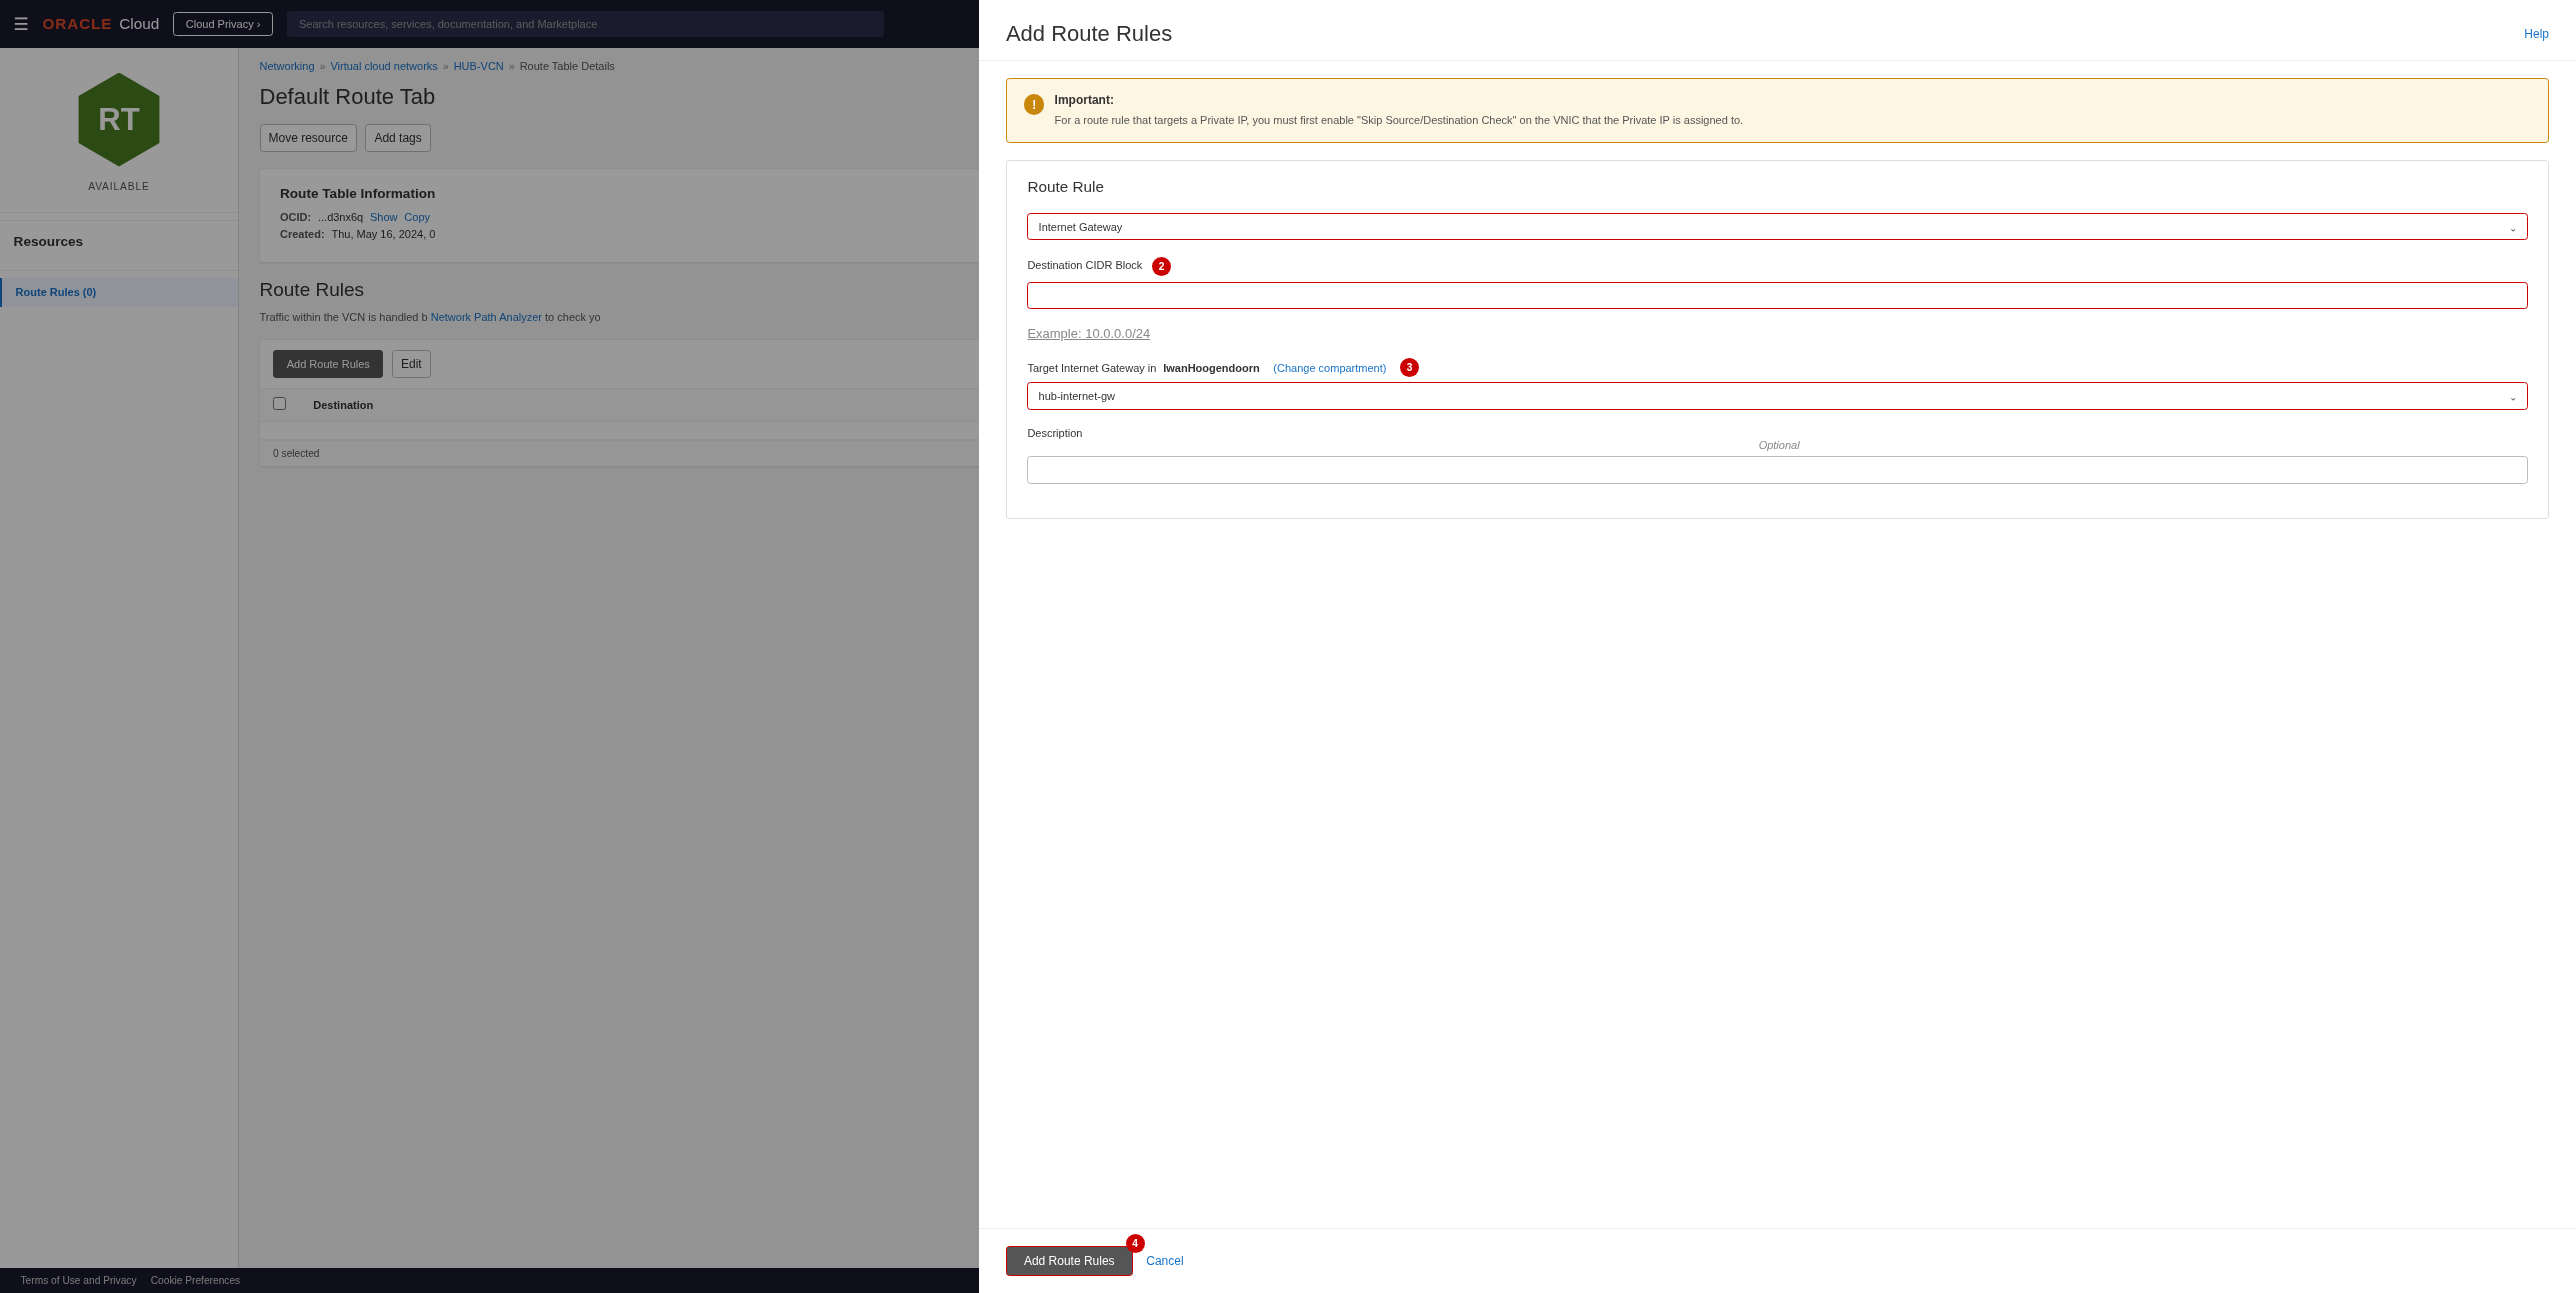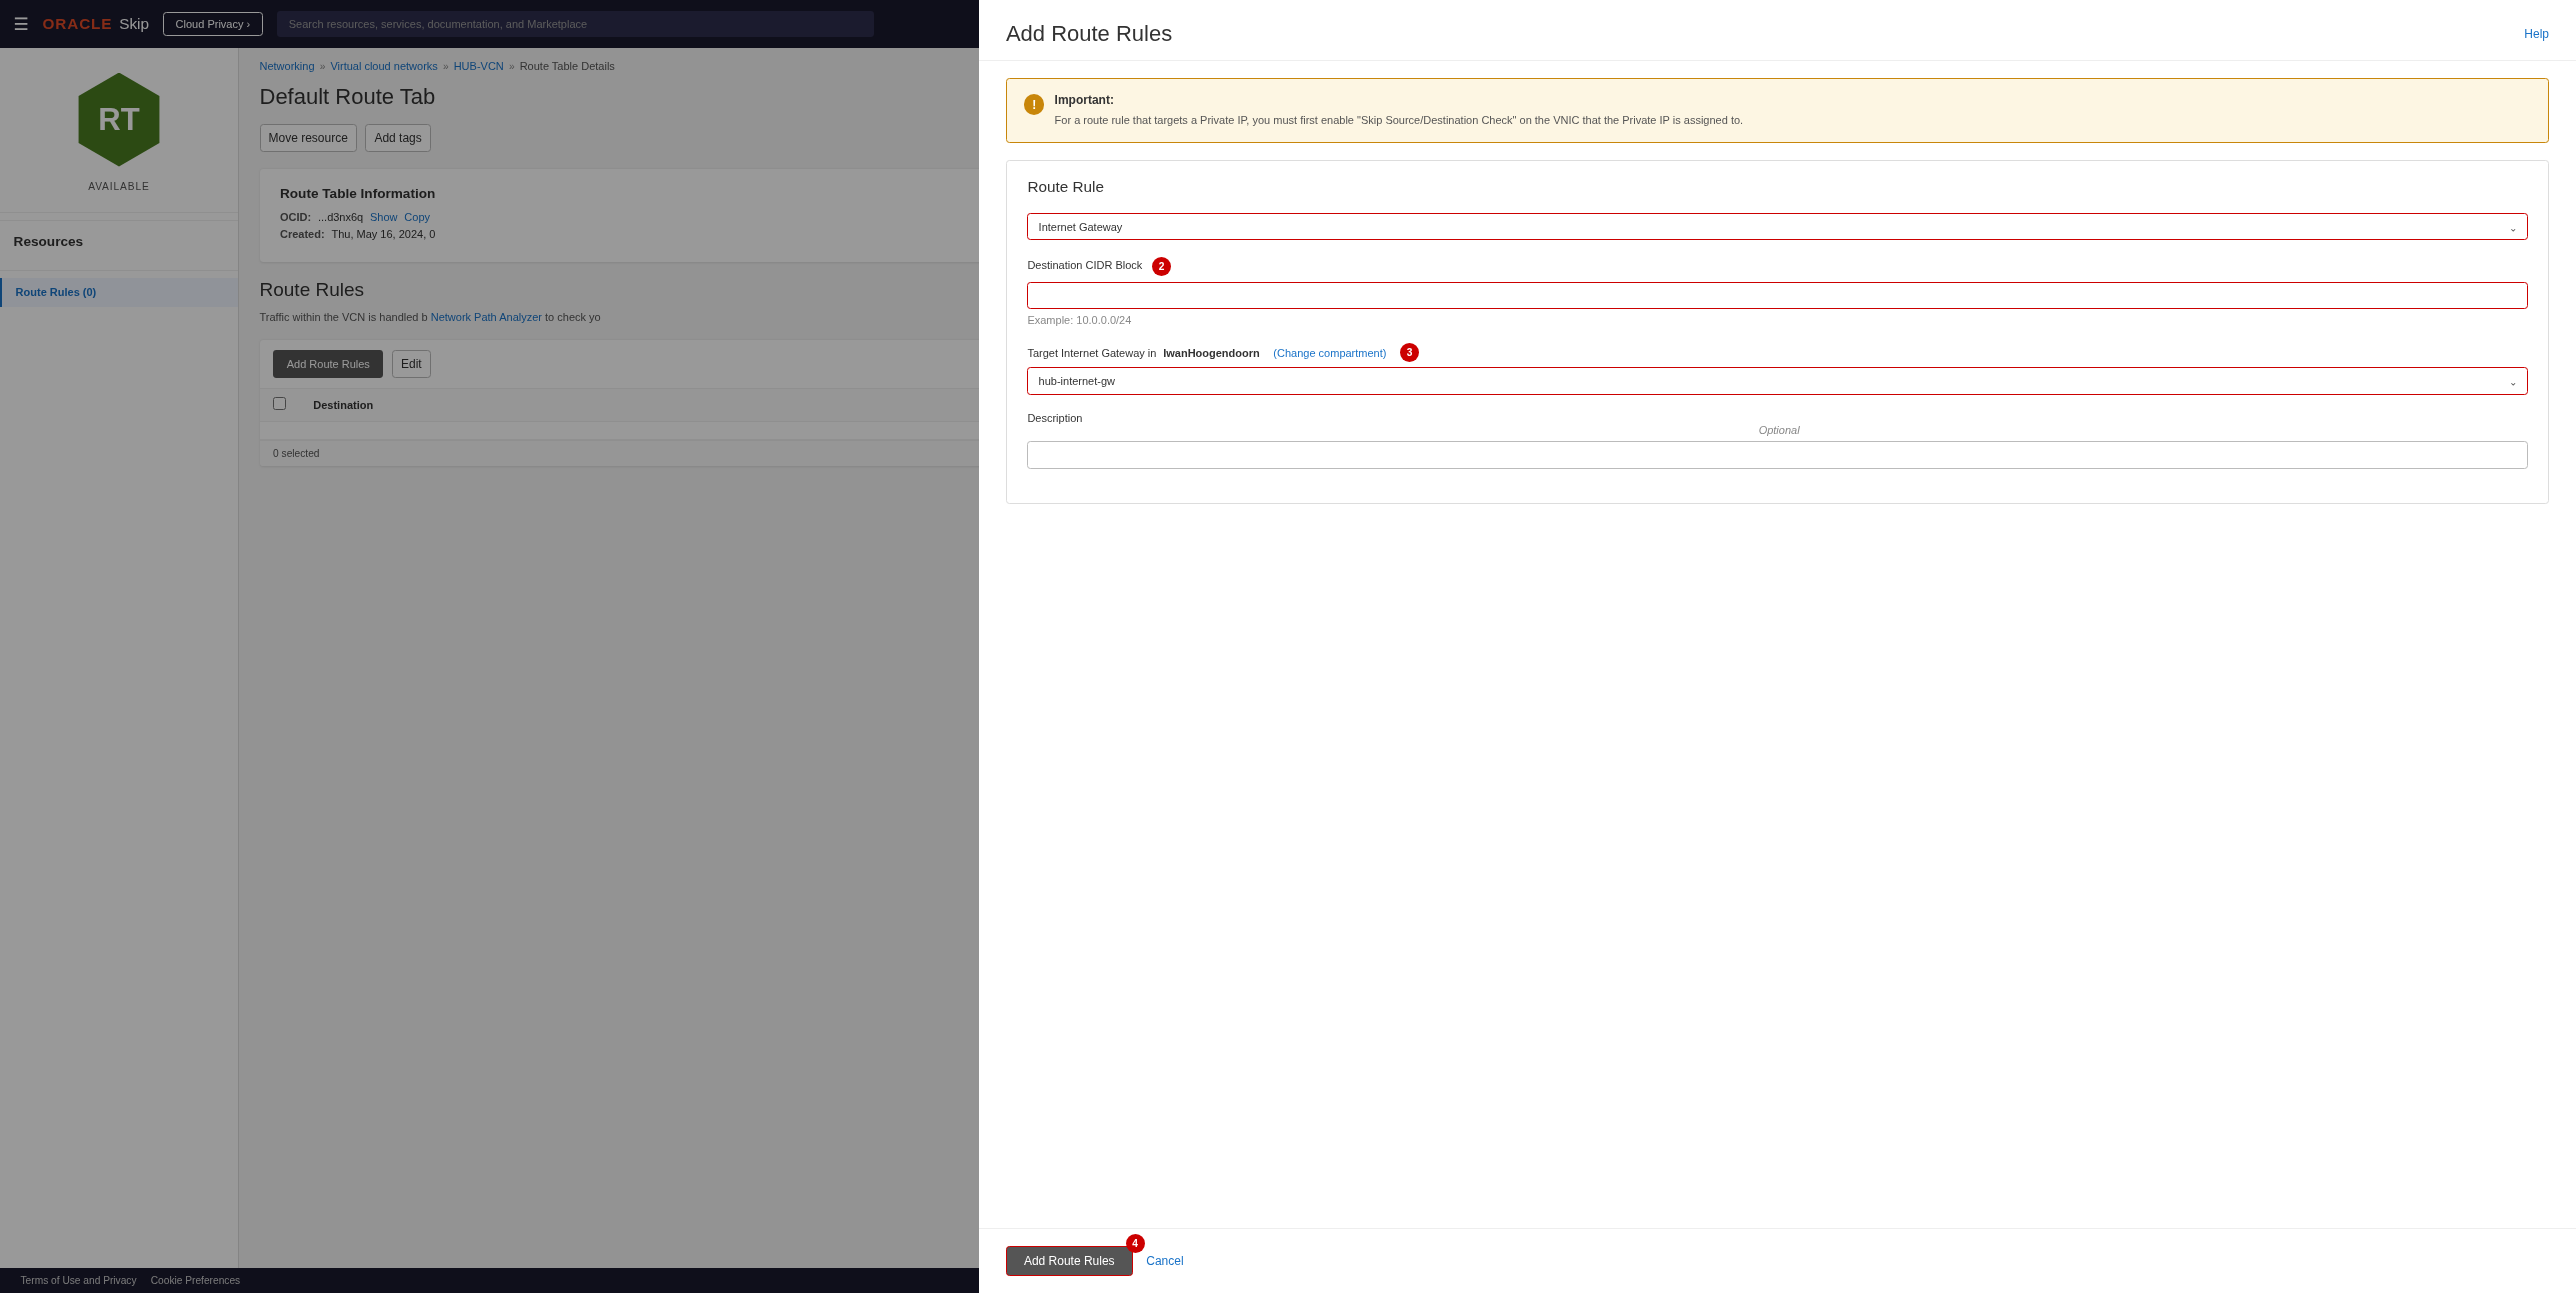--- a/index.html
+++ b/index.html
@@ -275,21 +275,21 @@
     .form-select-wrapper::after {
       content: '⌃';
       position: absolute;
       right: 10.2px;
       top: 50%;
       transform: translateY(-50%) rotate(180deg);
       pointer-events: none;
       color: #555;
       font-size: 10.2px;
     }
-    .form-hint { font-size: 11px; color: #888; margin-top: 5px; }
+    .form-hint { font-size: 13px; color: #888; margin-top: 17px; text-decoration: underline; }
 
     
     .step-border { border: 1.7px solid #cc0000 !important; }
 
     
     .step-badge {
       width: 19px;
       height: 19px;
       border-radius: 50%;
       background: #cc0000;
@@ -365,21 +365,21 @@
     }
     .bottom-footer a { color: #ccc; text-decoration: none; }
   </style>
 </head>
 <body>
 
 <nav class="navbar">
   <span class="navbar-hamburger">☰</span>
   <div class="navbar-brand">
     <span class="oracle-text">ORACLE</span>
-    <span class="cloud-text">Skip</span>
+    <span class="cloud-text">Cloud</span>
   </div>
   <button class="navbar-classic-btn">Cloud Privacy ›</button>
   <div class="navbar-search">
     <input type="text" placeholder="Search resources, services, documentation, and Marketplace" style="">
   </div>
   <div class="navbar-right">
     <div class="navbar-region">
       <span>Germany Central (Frankfurt)</span>
       <span>▾</span>
     </div>

